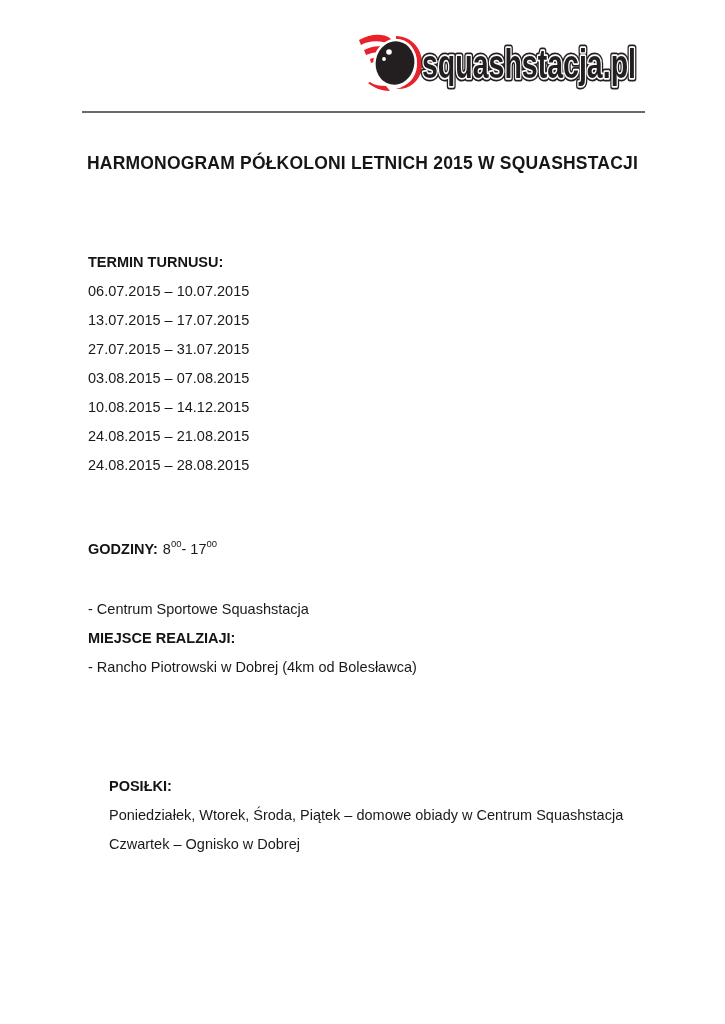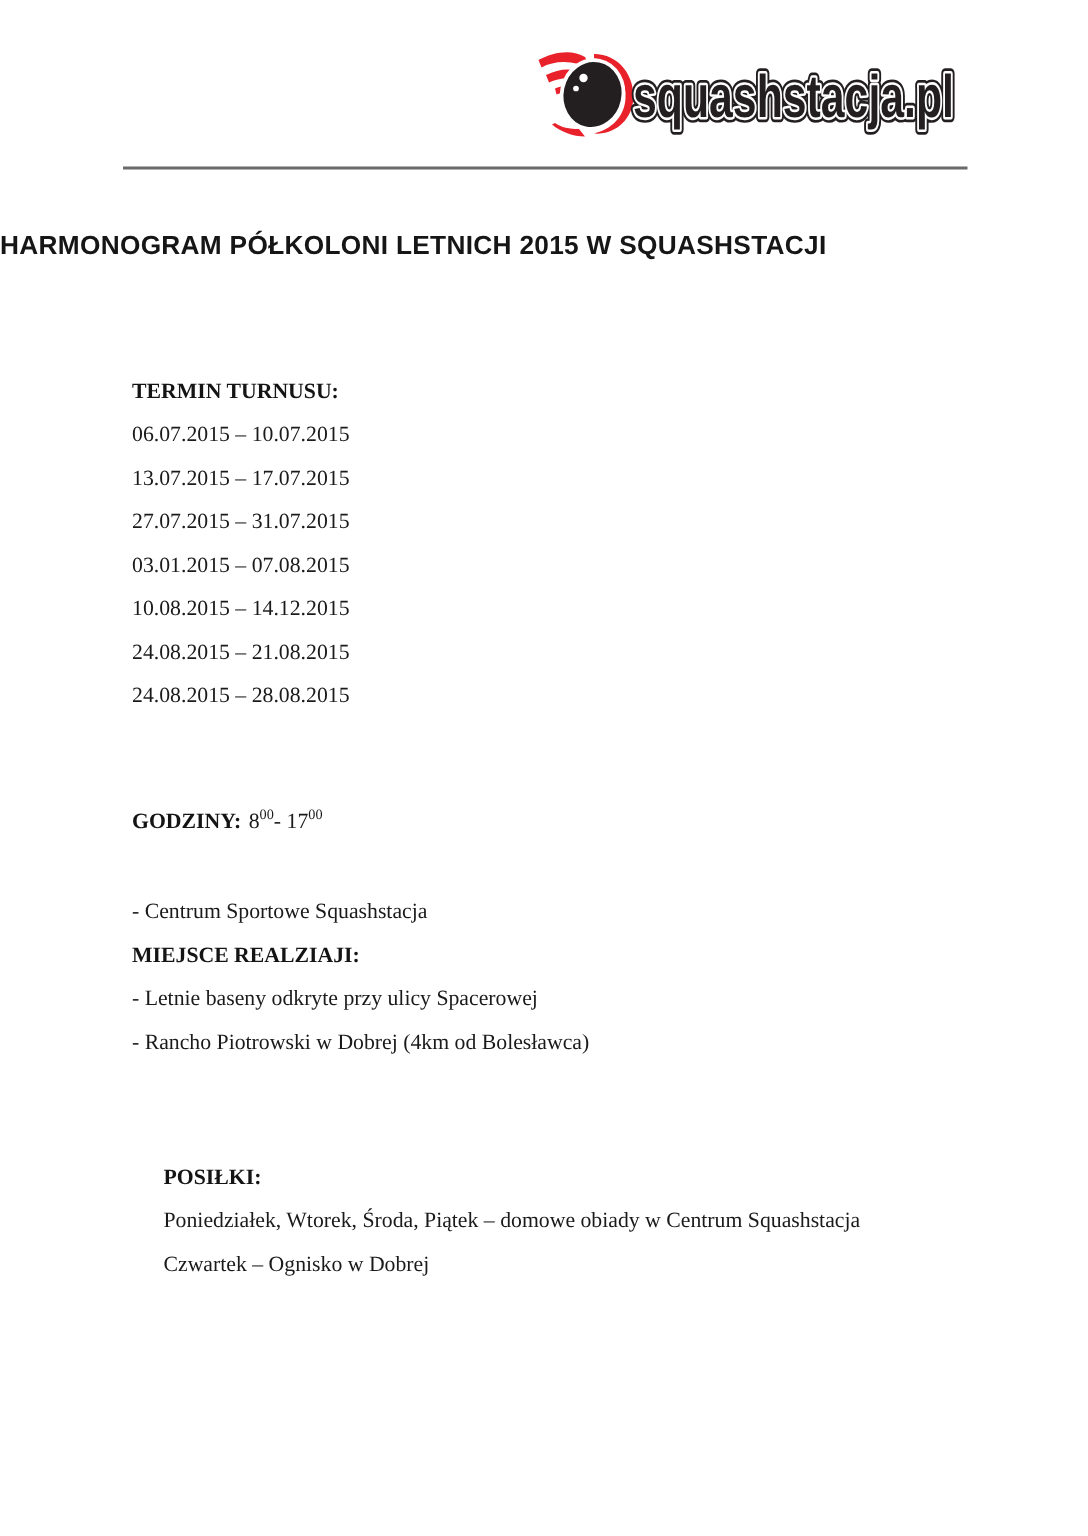--- a/index.html
+++ b/index.html
@@ -37,33 +37,32 @@
     height: 2px;
     background: #6a6a6a;
   }
 
   
   .doc-title {
     position: absolute;
     left: 0;
     right: 0;
     top: 153px;
-    text-align: left;
+    text-align: center;
     font-size: 17.5px;
     font-weight: 700;
     color: #161616;
     letter-spacing: 0.2px;
   }
 
   
   .section {
     position: absolute;
     left: 88px;
     right: 60px;
-    font-family: Liberation Serif, serif;
   }
   .line {
     height: 29px;
     display: flex;
     align-items: center;
     font-size: 14.5px;
     color: #1a1a1a;
     white-space: pre;
   }
   .label { font-weight: 700; color: #141414; }
@@ -114,39 +113,38 @@
 
   <div class="rule"></div>
 
   <div class="doc-title">HARMONOGRAM PÓŁKOLONI LETNICH 2015 W SQUASHSTACJI</div>
 
   <div class="section" id="sec-termin">
     <div class="line"><span class="label">TERMIN TURNUSU:</span></div>
     <div class="line">06.07.2015 – 10.07.2015</div>
     <div class="line">13.07.2015 – 17.07.2015</div>
     <div class="line">27.07.2015 – 31.07.2015</div>
-    <div class="line">03.01.2015 – 07.08.2015</div>
+    <div class="line">03.08.2015 – 07.08.2015</div>
     <div class="line">10.08.2015 – 14.12.2015</div>
     <div class="line">24.08.2015 – 21.08.2015</div>
     <div class="line">24.08.2015 – 28.08.2015</div>
   </div>
 
   <div class="section" id="sec-godziny">
     <div class="line">
       <span class="label label-gap">GODZINY:</span>
       <span>8</span><sup class="hours">00</sup>
       <span>- </span>
       <span>17</span><sup class="hours">00</sup>
     </div>
   </div>
 
   <div class="section" id="sec-miejsce">
     <div class="line">- Centrum Sportowe Squashstacja</div>
     <div class="line"><span class="label">MIEJSCE REALZIAJI:</span></div>
-    <div class="line">- Letnie baseny odkryte przy ulicy Spacerowej</div>
     <div class="line">- Rancho Piotrowski w Dobrej (4km od Bolesławca)</div>
   </div>
 
   <div class="section" id="sec-posilki">
     <div class="line"><span class="label">POSIŁKI:</span></div>
     <div class="line">Poniedziałek, Wtorek, Środa, Piątek – domowe obiady w Centrum Squashstacja</div>
     <div class="line">Czwartek – Ognisko w Dobrej</div>
   </div>
 
 </div>

